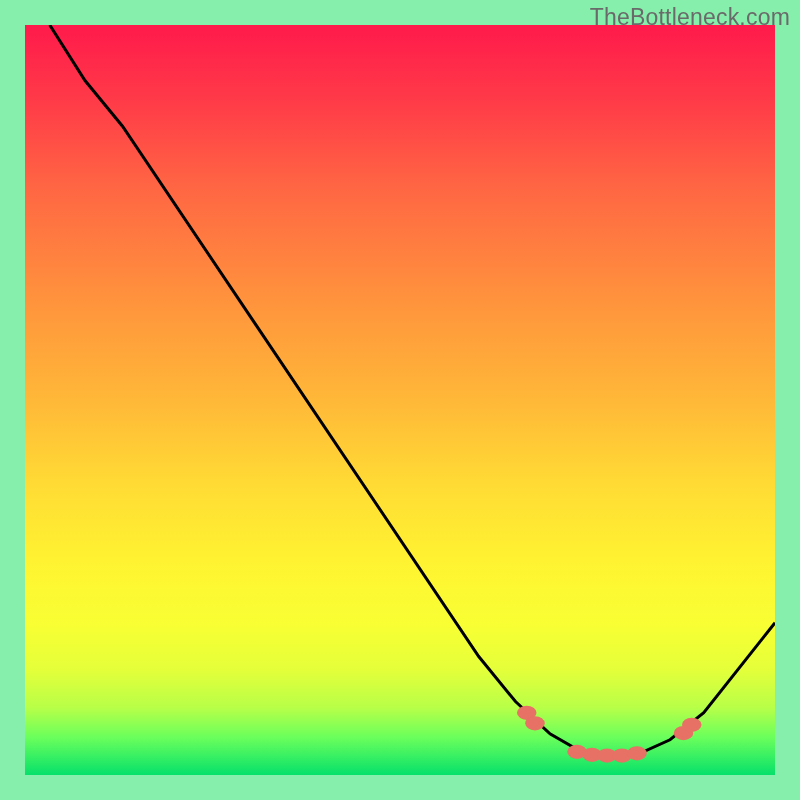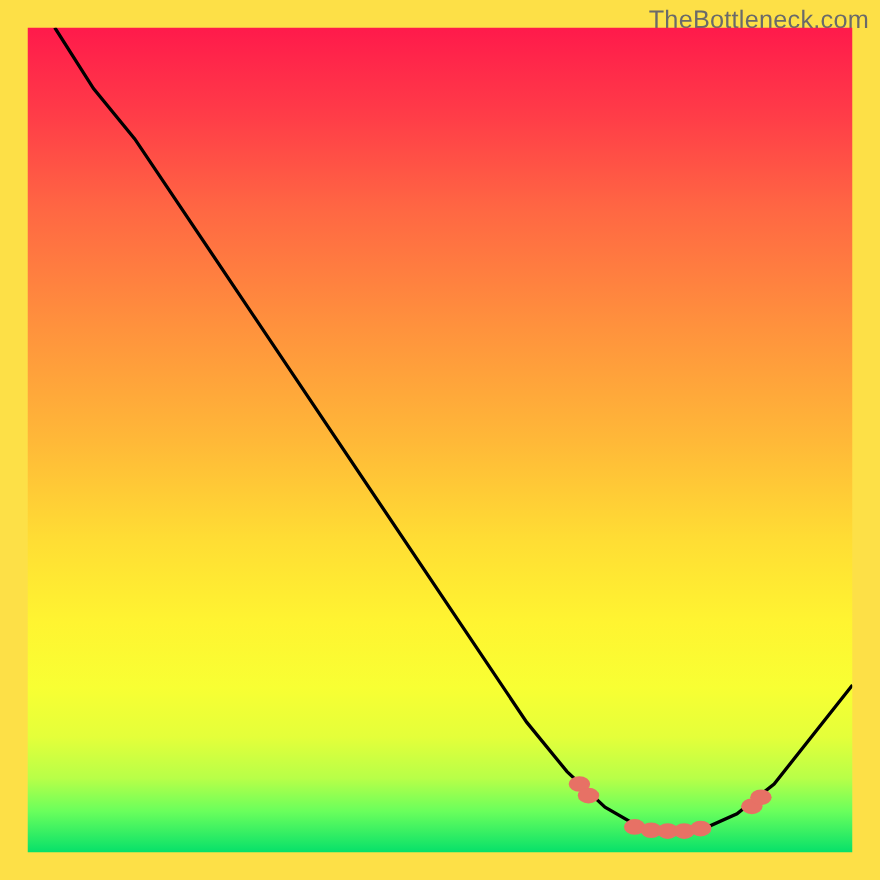--- a/index.html
+++ b/index.html
@@ -8,21 +8,21 @@
     width: 800px;
     height: 800px;
     background: #000;
     font-family: Arial, Helvetica, sans-serif;
     overflow: hidden;
   }
   .frame {
     position: relative;
     width: 800px;
     height: 800px;
-    background: #fde047;
+    background: #86efac;
   }
   .watermark {
     position: absolute;
     top: 4px;
     right: 10px;
     color: #6a6a6a;
     font-size: 23px;
     font-weight: 500;
     letter-spacing: 0.2px;
   }

